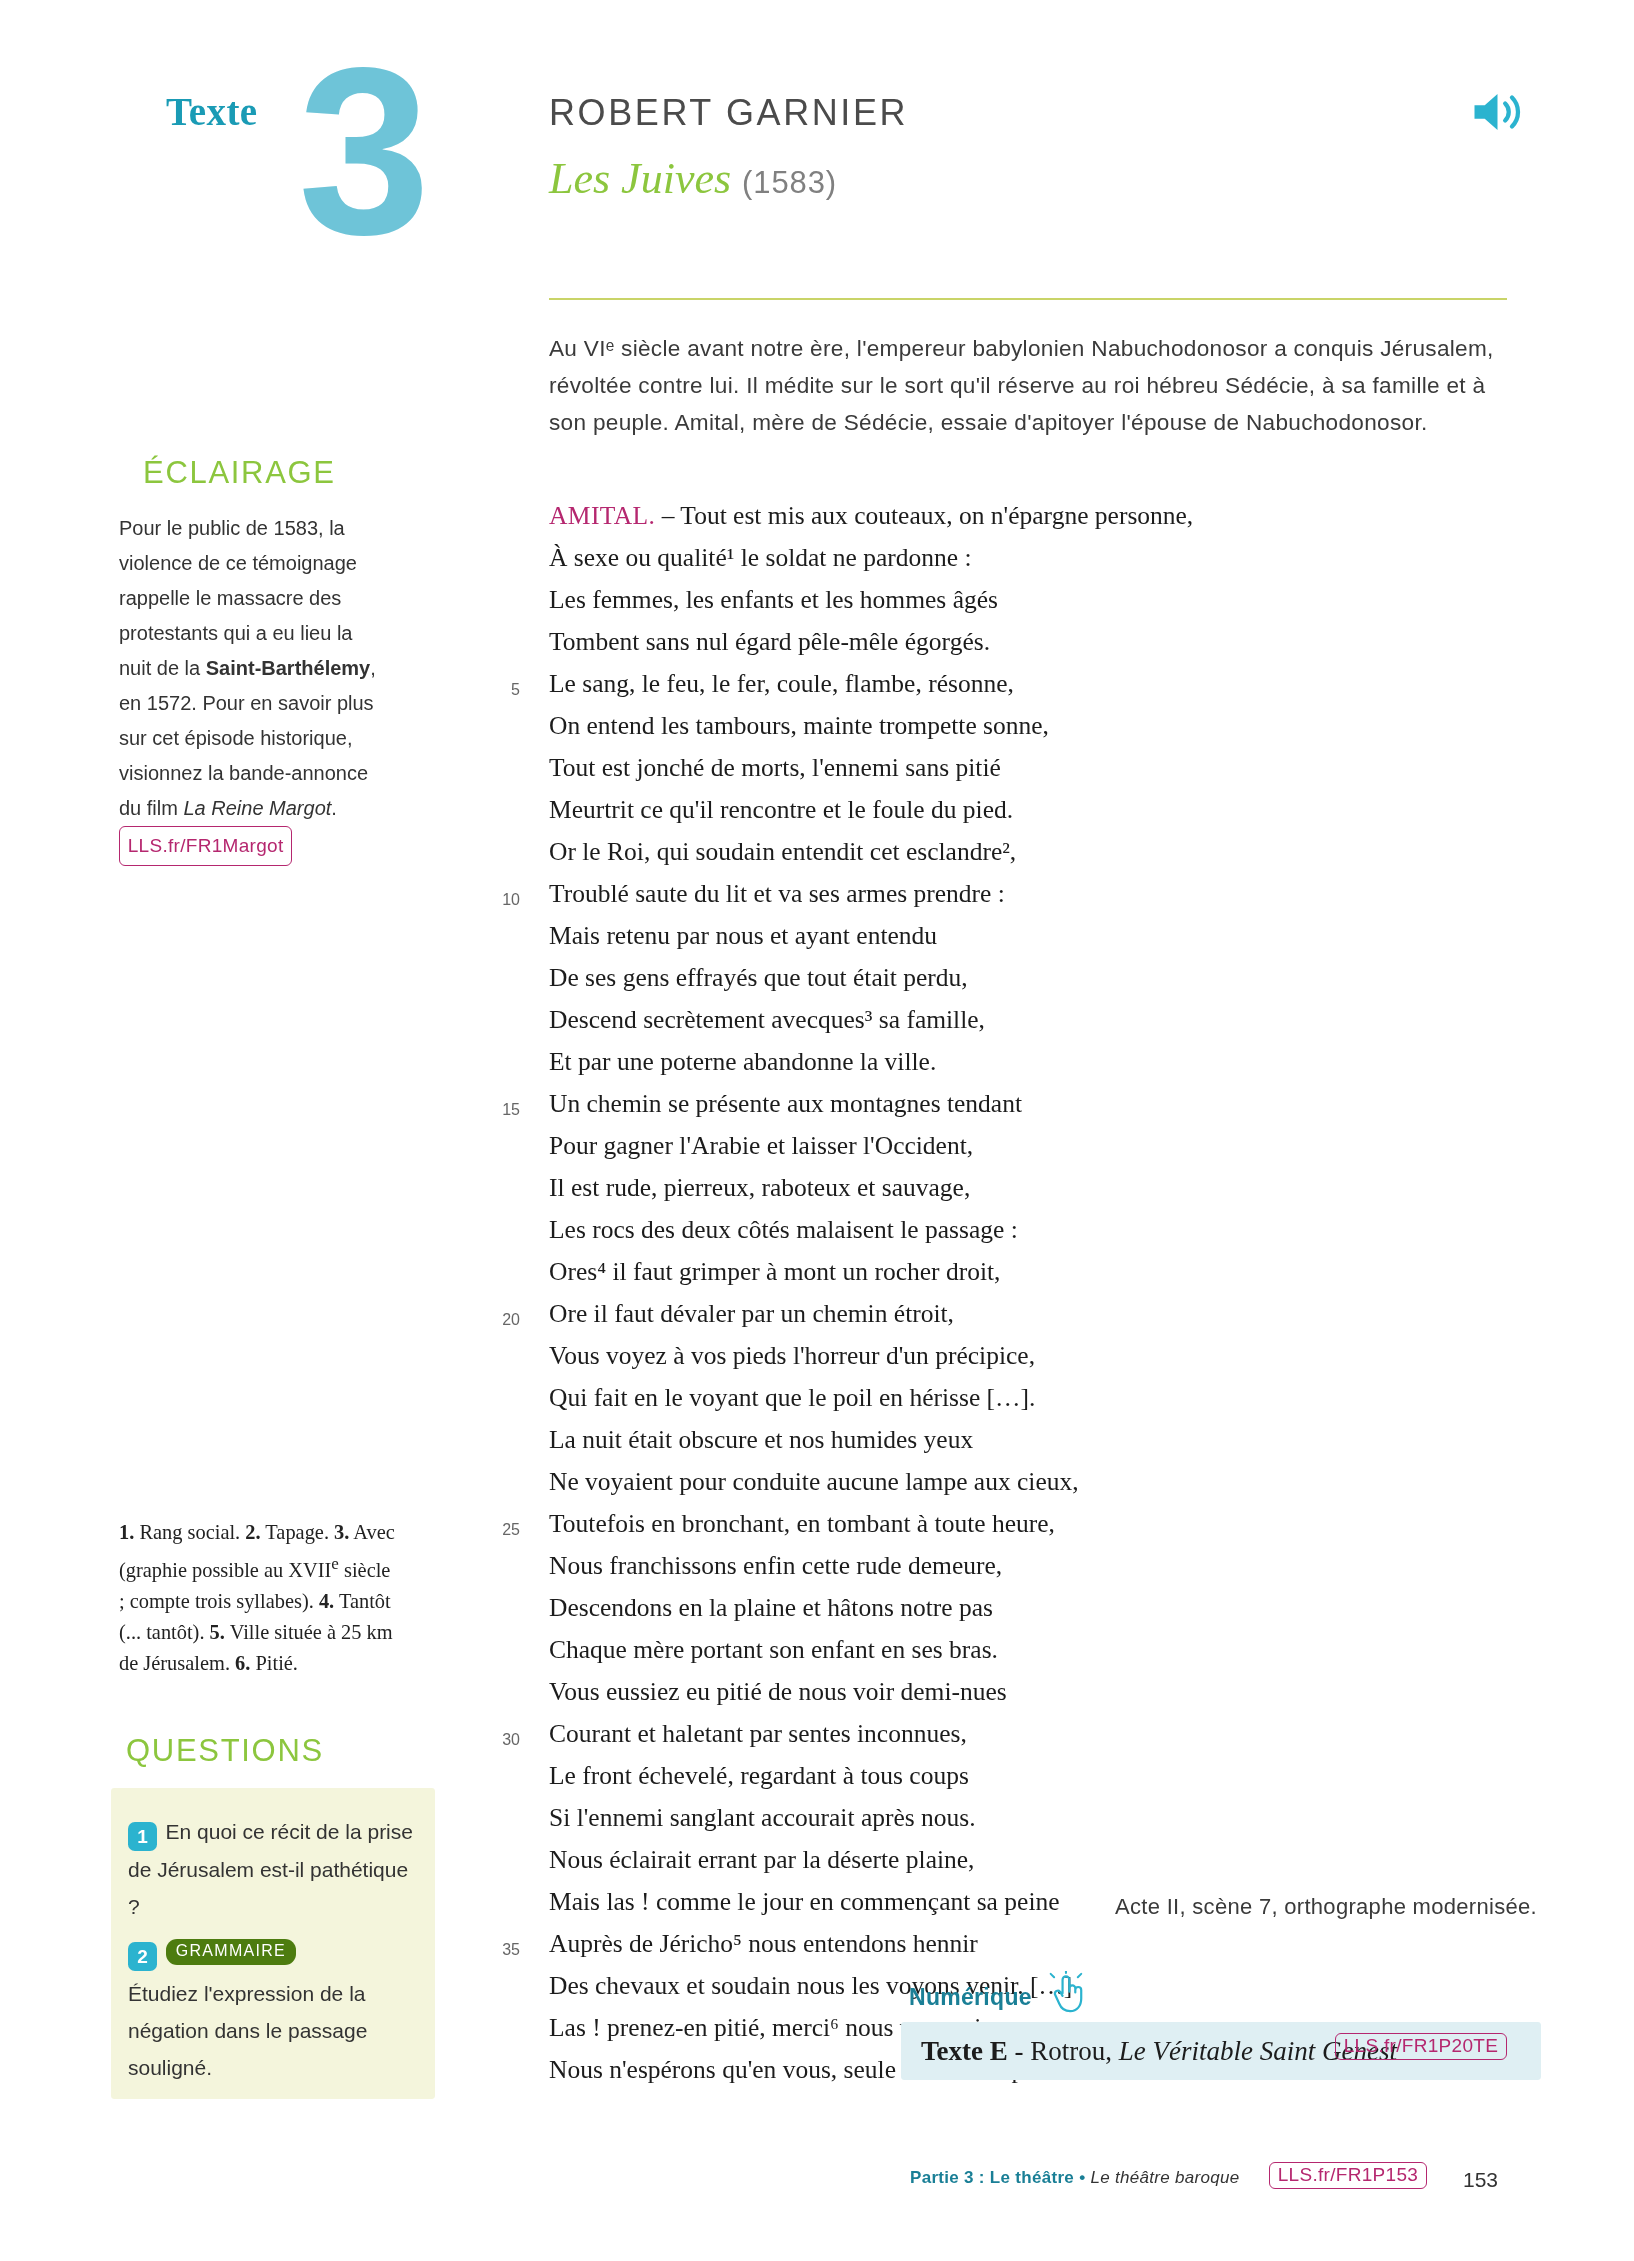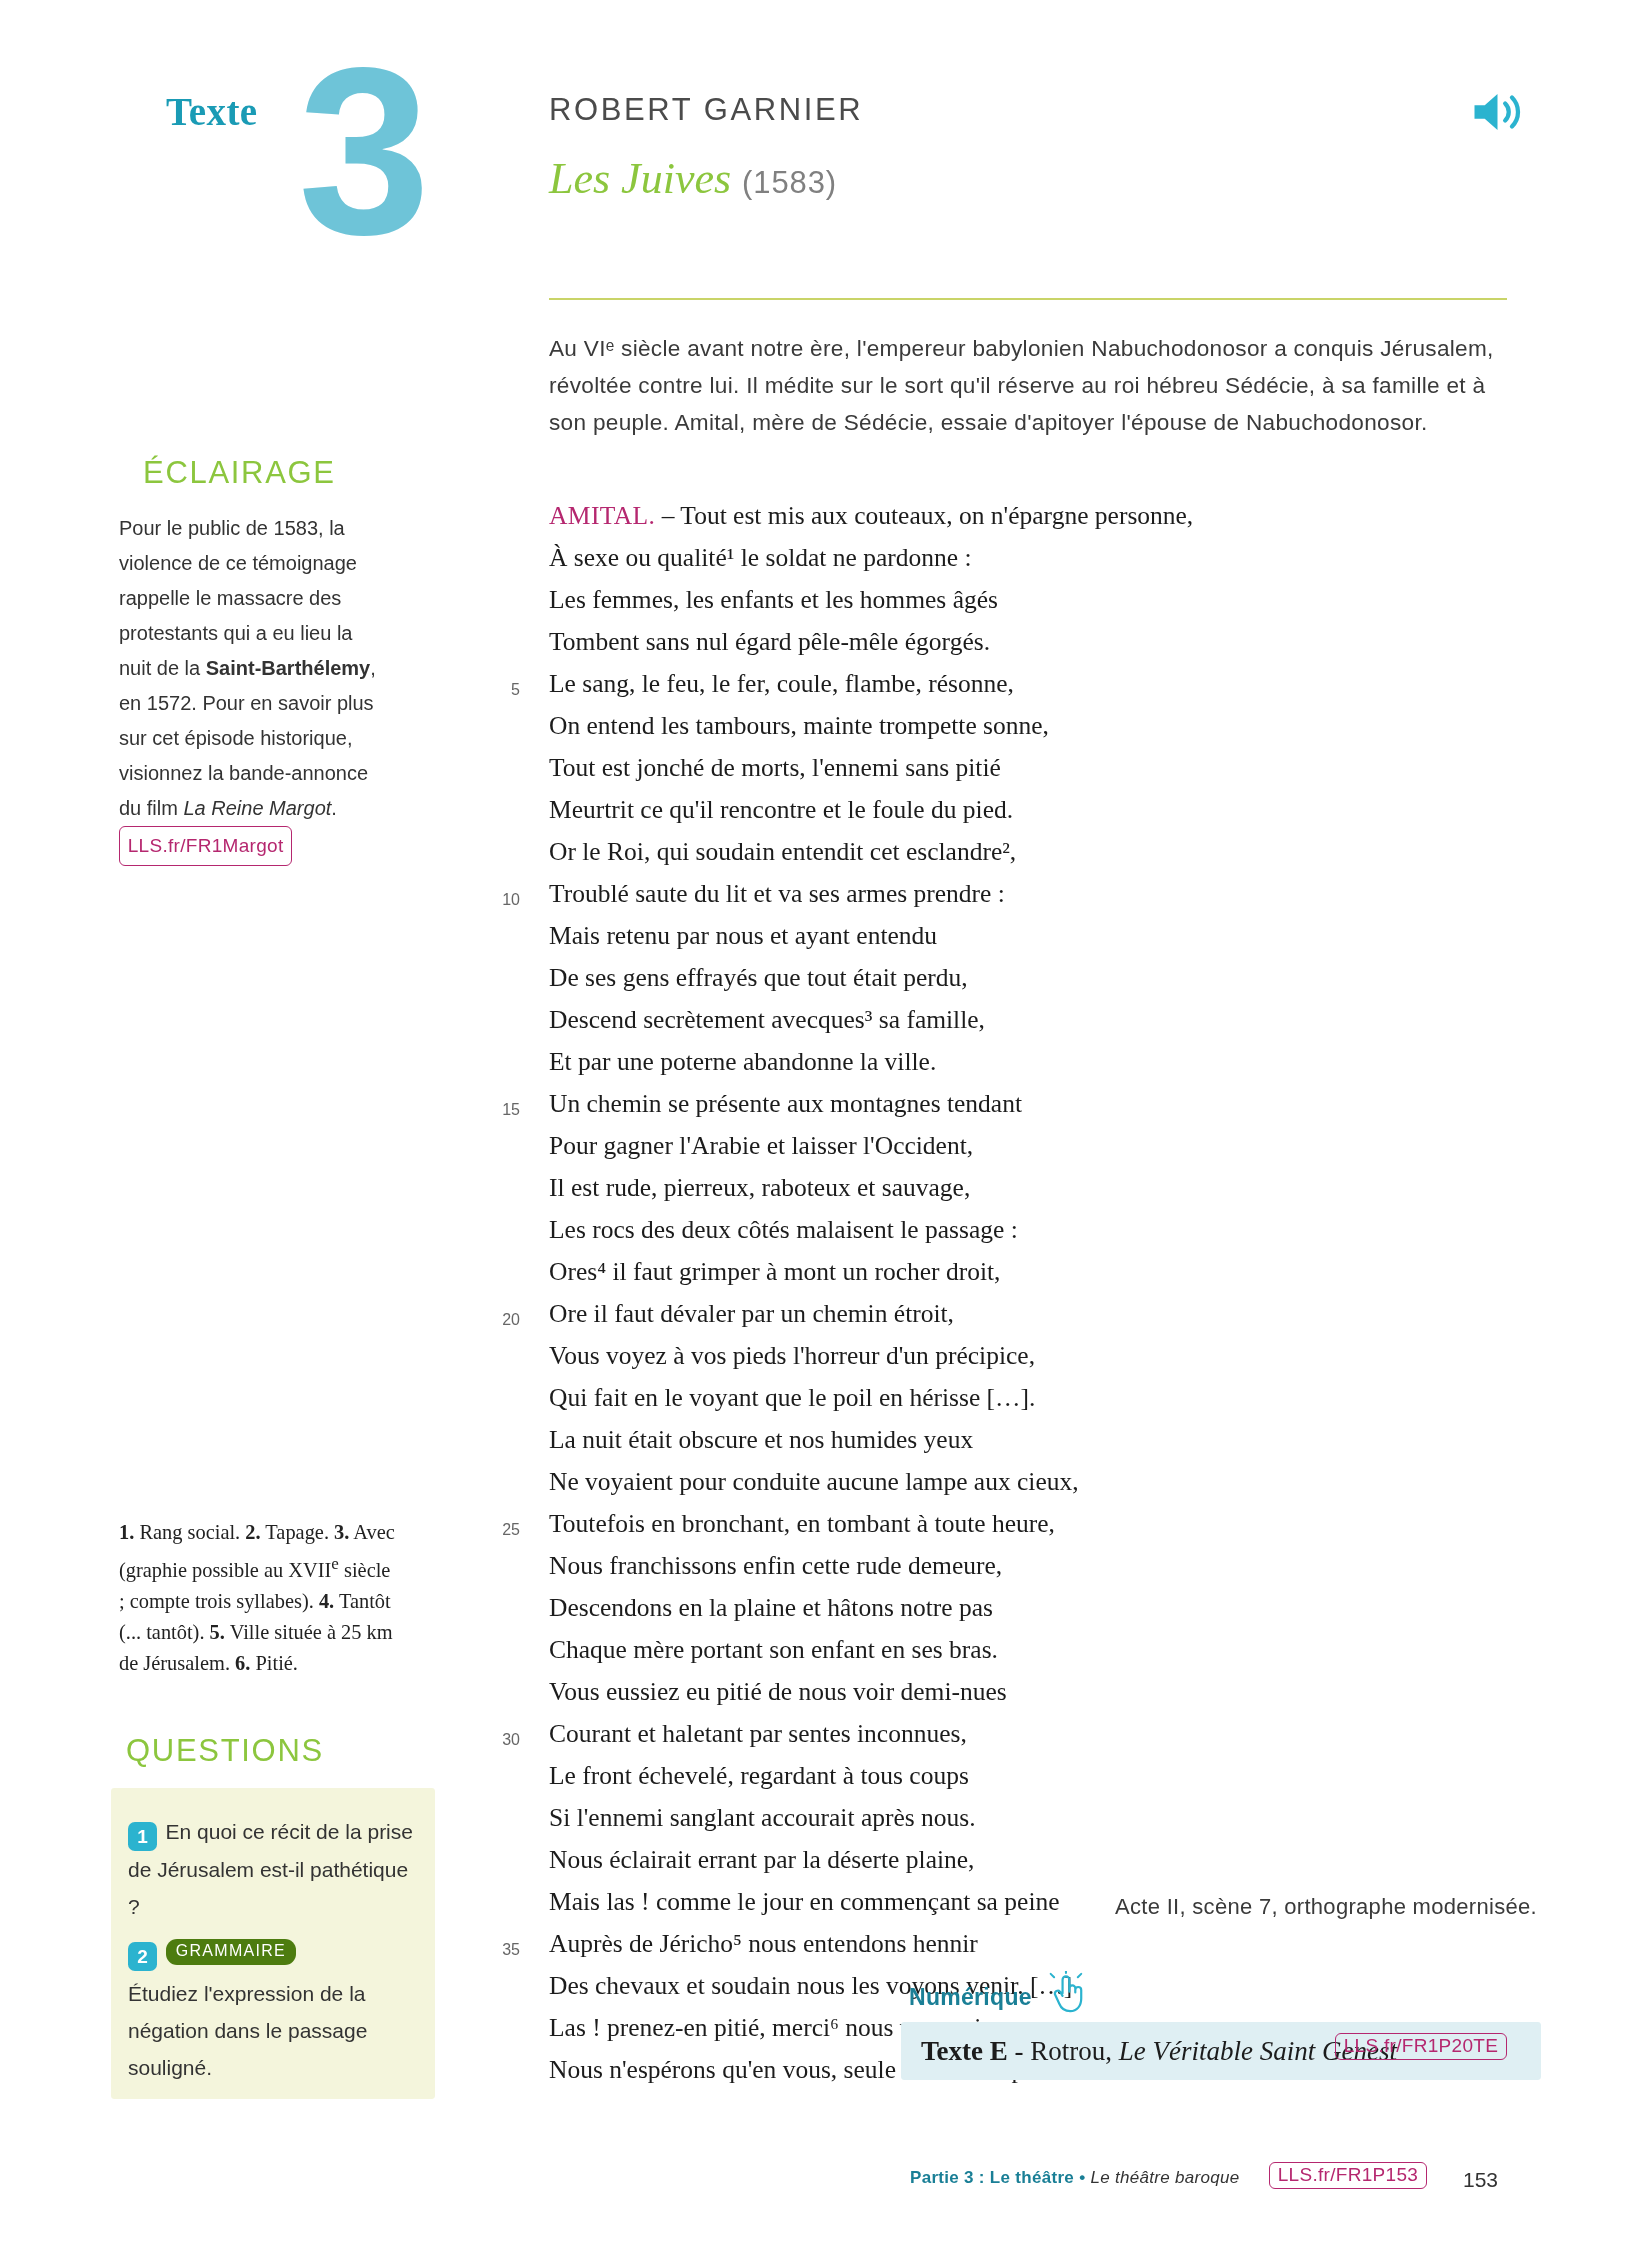--- a/index.html
+++ b/index.html
@@ -36,21 +36,21 @@
     font-weight: bold;
     font-size: 238px;
     line-height: 238px;
     color: #6ec4d8;
   }
 
   .author {
     position: absolute;
     left: 549px;
     top: 92px;
-    font-size: 31px;
+    font-size: 36px;
     letter-spacing: 2.6px;
     color: #4b4b4b;
     font-family: "Liberation Sans", sans-serif;
   }
   .work-title {
     position: absolute;
     left: 549px;
     top: 153px;
     font-family: "Liberation Serif", serif;
     font-style: italic;

